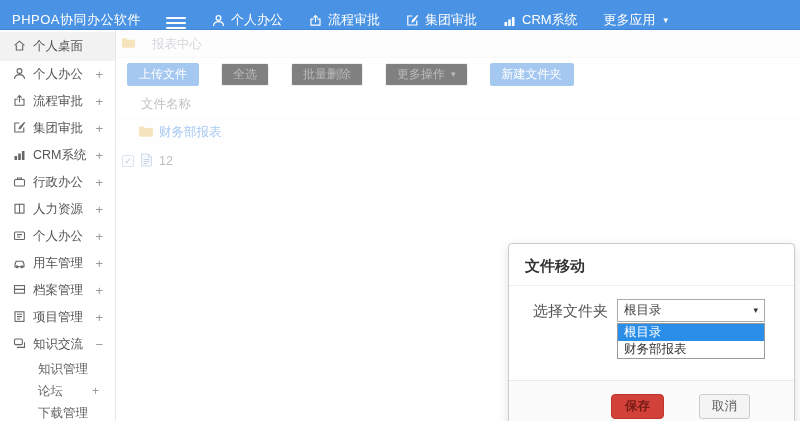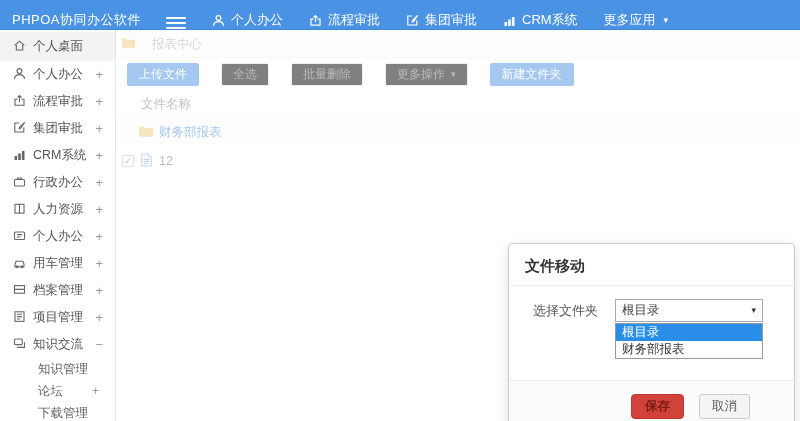--- a/index.html
+++ b/index.html
@@ -42,29 +42,29 @@
   .checkbox { width:12px; height:12px; border:1px solid #b9c6d2; border-radius:2px; background:#f7fafc; display:flex; align-items:center; justify-content:center; font-size:9px; color:#7f94ad; cursor:pointer; line-height:1; }
 
   
   .overlay { position:absolute; left:117px; top:31px; right:0; bottom:0; background:rgba(255,255,255,0.5); z-index:30; }
 
   
   .modal { position:absolute; left:508px; top:243px; width:287px; height:210px; background:#fff; border:1px solid #ccc; border-radius:4px; box-shadow:0 3px 12px rgba(0,0,0,0.12); z-index:40; }
   .modal-header { height:42px; padding:13px 16px 0; border-bottom:1px solid #eee; }
   .modal-title { font-size:15px; font-weight:bold; color:#333; }
   .modal-body { height:93px; padding:13px 0 0 24px; display:flex; align-items:flex-start; }
-  .field-label { font-size:13px; color:#555; line-height:23px; margin-right:17px; white-space:nowrap; }
+  .field-label { font-size:15px; color:#555; line-height:23px; margin-right:9px; white-space:nowrap; }
   .selectbox { width:148px; height:23px; border:1px solid #a9a9a9; background:#fff; display:flex; align-items:center; padding:0 6px; font-size:12.5px; color:#444; position:relative; cursor:pointer; }
   .selectbox .caret { margin-left:auto; color:#333; font-size:9px; }
   .droplist { position:absolute; top:23px; left:-1px; width:148px; border:1px solid #9a9a9a; background:#fff; z-index:5; }
   .dropitem { height:17px; line-height:17px; padding:0 6px; font-size:12.5px; color:#333; cursor:pointer; }
   .dropitem.sel { background:#2a8ee8; color:#fff; }
   .modal-footer { position:absolute; left:0; right:0; top:136px; height:74px; border-top:1px solid #eaeaea; background:#fbfbfb; display:flex; justify-content:flex-end; align-items:flex-start; padding:13px 44px 0 0; gap:15px; border-radius:0 0 4px 4px; }
   .btn-save { height:25px; padding:0 13px; background:#d2413a; border:1px solid #c2352f; border-radius:4px; color:#7a1d15; font-size:12.5px; font-weight:bold; cursor:pointer; }
-  .btn-cancel { height:25px; padding:0 12px; background:#f4f4f4; border:1px solid #ccc; border-radius:3px; color:#555; font-size:12.5px; cursor:pointer; }
+  .btn-cancel { height:25px; padding:0 12px; background:#f4f4f4; border:1px solid #ccc; border-radius:3px; color:#555; font-size:12.5px; cursor:pointer;margin-left:20px; }
 </style>
 </head>
 <body>
 
 <div class="topbar">
   <div class="brand">PHPOA协同办公软件</div>
   <div class="hamburger">
       <i></i>
       <i></i>
       <i></i>

